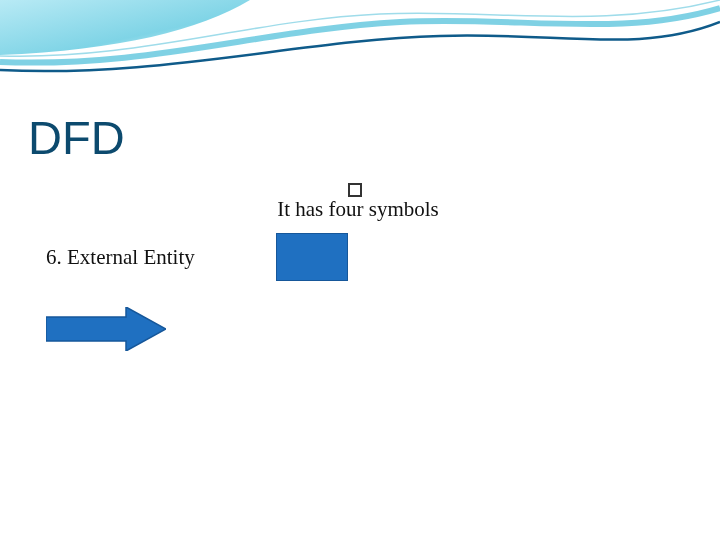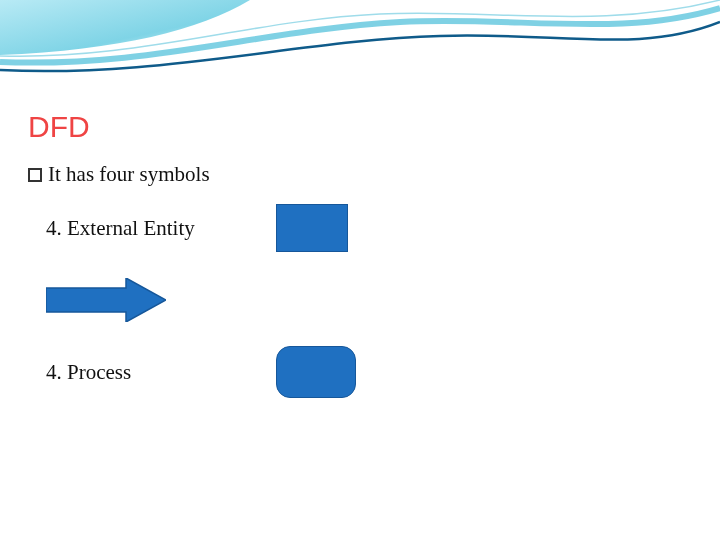--- a/index.html
+++ b/index.html
@@ -20,29 +20,30 @@
     pointer-events: none;
   }
   .content {
     position: absolute;
     top: 110px;
     left: 28px;
     width: 660px;
   }
   .title {
     font-family: 'Segoe UI', Arial, sans-serif;
-    font-size: 30px;
+    font-size: 47px;
     font-weight: 400;
-    color: #ef4444;
+    color: #0c4a6e;
     margin-bottom: 18px;
   }
   .bullet-row {
     display: flex;
     align-items: center;
-    margin-bottom: 12px;
+    margin-bottom: 6px;
+    flex-direction: column;
   }
   .bullet-icon {
     width: 14px;
     height: 14px;
     border: 2px solid #333;
     margin-right: 6px;
     flex-shrink: 0;
   }
   .bullet-text {
     font-size: 21px;
@@ -129,36 +130,30 @@
   <h1 class="title">DFD</h1>
 
   <div class="bullet-row">
     <span class="bullet-icon"></span>
     <span class="bullet-text">It has four symbols</span>
   </div>
 
   <div class="list">
 
     <div class="list-row">
-      <span class="list-text">4. External Entity</span>
+      <span class="list-text">6. External Entity</span>
       <div class="shape-cell">
         <div class="shape-rect"></div>
       </div>
     </div>
 
     <div class="list-row">
       <div class="shape-cell">
         <svg class="shape-arrow" viewBox="0 0 120 44">
           <polygon points="0,10 80,10 80,0 120,22 80,44 80,34 0,34" fill="#1f70c1" stroke="#16579a" stroke-width="1.5"></polygon>
         </svg>
       </div>
     </div>
 
 
-    <div class="list-row">
-      <span class="list-text">4. Process</span>
-      <div class="shape-cell">
-        <div class="shape-process"></div>
-      </div>
-    </div>
 
   </div>
 </div>
 
 </body></html>

